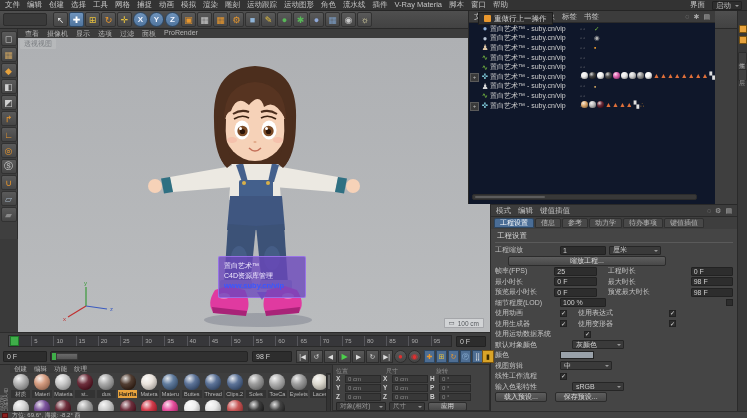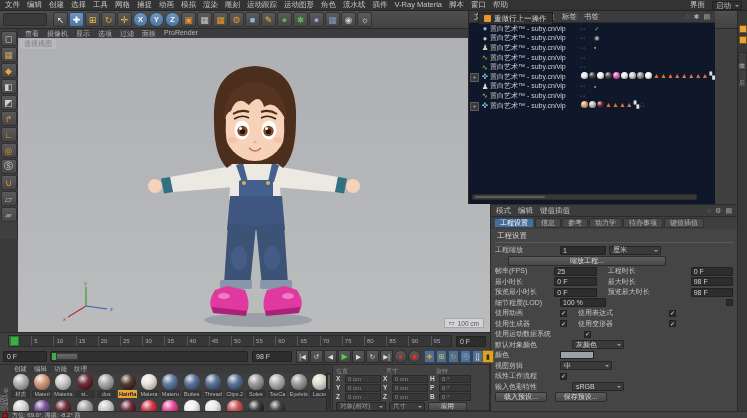--- a/index.html
+++ b/index.html
@@ -347,20 +347,25 @@
       <g>
         <line x1="68" y1="268" x2="50" y2="279" stroke="#c03030" stroke-width="1.2"></line>
         <line x1="68" y1="268" x2="68" y2="249" stroke="#3a9a3a" stroke-width="1.2"></line>
         <line x1="68" y1="268" x2="89" y2="271" stroke="#3a5ac0" stroke-width="1.2"></line>
         <text x="45" y="283" font-size="6" fill="#c03030">x</text>
         <text x="66" y="247" font-size="6" fill="#3a9a3a">y</text>
         <text x="92" y="273" font-size="6" fill="#3a5ac0">z</text>
       </g>
     </svg>
 
+    <div id="watermark">
+      <div class="wl">置白艺术™</div>
+      <div class="wl">C4D资源库管理</div>
+      <div class="wlink">www.suby.cn/vip</div>
+    </div>
 
     <div id="scalechip">
       <span>▭</span>
       <span>100 cm</span>
     </div>
   </div>
 
   <div id="om">
     <div class="pmenu">
       <div style="display:flex;gap:7px">

